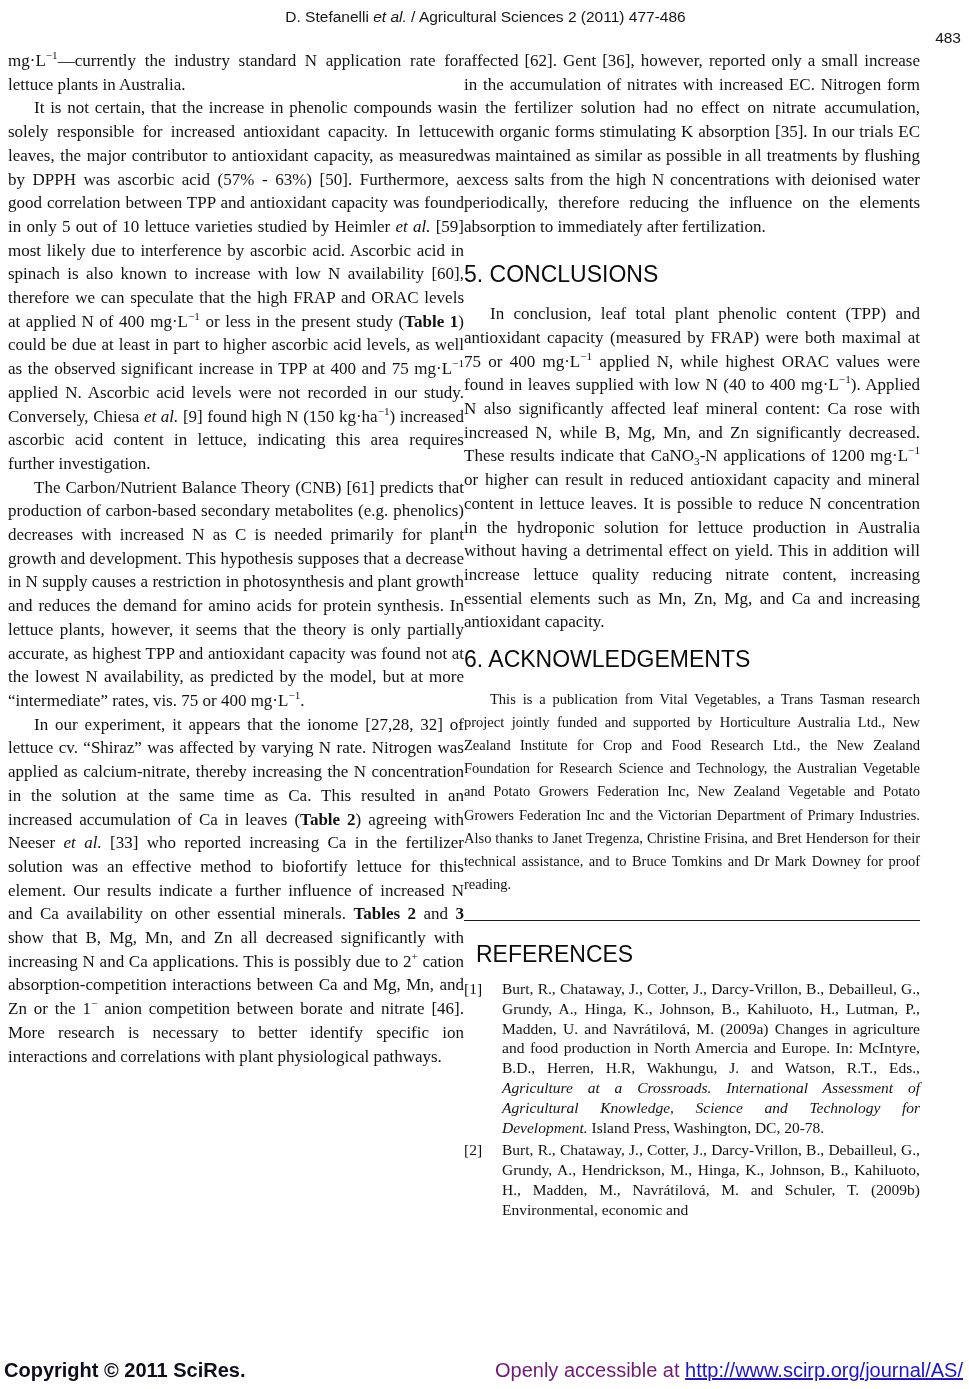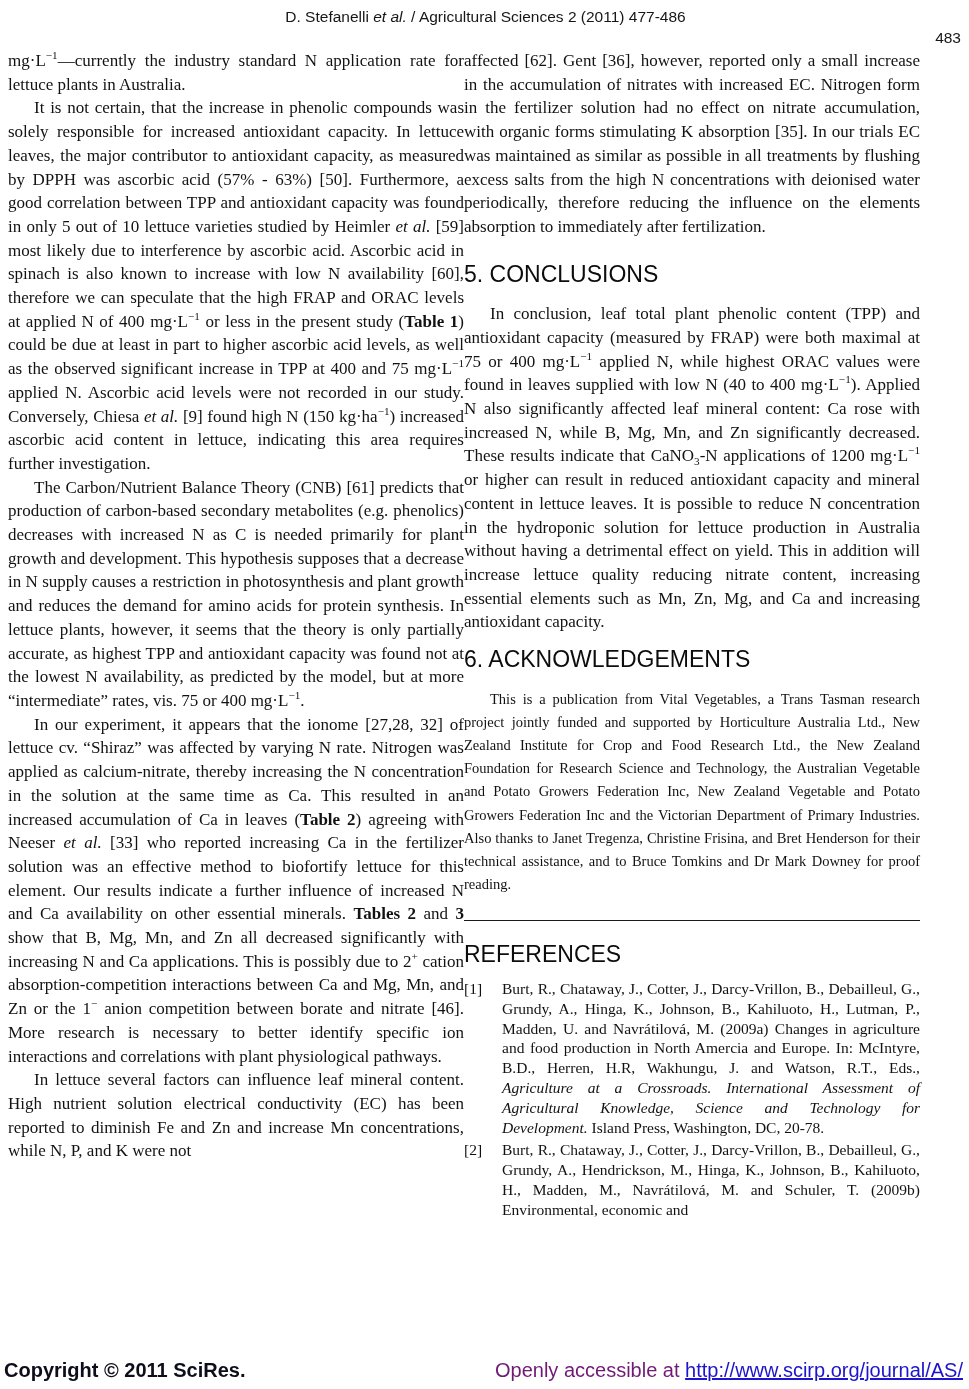--- a/index.html
+++ b/index.html
@@ -23,21 +23,21 @@
   sup{font-size:66%;line-height:0;vertical-align:super;letter-spacing:0;}
   sub{font-size:66%;line-height:0;vertical-align:sub;}
   h2.section{
     font-family:"Liberation Sans","DejaVu Sans",sans-serif;
     font-size:23px;font-weight:normal;color:#0c0c0c;
     margin:22px 0 14px 0;line-height:1.2;letter-spacing:0;
   }
   h2.ack-heading{margin-top:12px;}
   p.ack{font-size:14.5px !important;line-height:23.2px !important;text-indent:26px;margin-top:0 !important;}
   hr.divider{border:none;border-top:1.6px solid #1a1a1a;margin:24px 0 0 0;}
-  h2.refs-heading{margin:20px 0 10px 0;}
+  h2.refs-heading{margin:20px 0 10px 12px;}
   .ref{position:relative;padding-left:38px;margin:0 0 3px 0;}
   .ref-num{position:absolute;left:0;top:0;font-size:15.5px;line-height:19.8px;}
   .ref-text{text-align:justify;font-size:15.5px;line-height:19.8px;color:#121212;}
   .footer{
     position:absolute;left:4px;right:6px;bottom:7px;
     display:flex;justify-content:space-between;align-items:baseline;
     font-family:"Liberation Sans","DejaVu Sans",sans-serif;font-size:20px;
   }
   .footer-left{font-weight:bold;color:#0d0d1c;}
   .footer-note{color:#701a75;}
@@ -53,21 +53,20 @@
     <div class="page-number">483</div>
   </div>
 
   <div class="columns">
 
     <div class="col">
       <p>mg·L<sup>−1</sup>—currently the industry standard N application rate for lettuce plants in Australia.</p>
       <p class="indent">It is not certain, that the increase in phenolic compounds was solely responsible for increased antioxidant capacity. In lettuce leaves, the major contributor to antioxidant capacity, as measured by DPPH was ascorbic acid (57% - 63%) [50]. Furthermore, a good correlation between TPP and antioxidant capacity was found in only 5 out of 10 lettuce varieties studied by Heimler <i>et al.</i> [59] most likely due to interference by ascorbic acid. Ascorbic acid in spinach is also known to increase with low N availability [60], therefore we can speculate that the high FRAP and ORAC levels at applied N of 400 mg·L<sup>−1</sup> or less in the present study (<b>Table 1</b>) could be due at least in part to higher ascorbic acid levels, as well as the observed significant increase in TPP at 400 and 75 mg·L<sup>−1</sup> applied N. Ascorbic acid levels were not recorded in our study. Conversely, Chiesa <i>et al.</i> [9] found high N (150 kg·ha<sup>−1</sup>) increased ascorbic acid content in lettuce, indicating this area requires further investigation.</p>
       <p class="indent">The Carbon/Nutrient Balance Theory (CNB) [61] predicts that production of carbon-based secondary metabolites (e.g. phenolics) decreases with increased N as C is needed primarily for plant growth and development. This hypothesis supposes that a decrease in N supply causes a restriction in photosynthesis and plant growth and reduces the demand for amino acids for protein synthesis. In lettuce plants, however, it seems that the theory is only partially accurate, as highest TPP and antioxidant capacity was found not at the lowest N availability, as predicted by the model, but at more “intermediate” rates, vis. 75 or 400 mg·L<sup>−1</sup>.</p>
       <p class="indent">In our experiment, it appears that the ionome [27,28, 32] of lettuce cv. “Shiraz” was affected by varying N rate. Nitrogen was applied as calcium-nitrate, thereby increasing the N concentration in the solution at the same time as Ca. This resulted in an increased accumulation of Ca in leaves (<b>Table 2</b>) agreeing with Neeser <i>et al.</i> [33] who reported increasing Ca in the fertilizer solution was an effective method to biofortify lettuce for this element. Our results indicate a further influence of increased N and Ca availability on other essential minerals. <b>Tables 2</b> and <b>3</b> show that B, Mg, Mn, and Zn all decreased significantly with increasing N and Ca applications. This is possibly due to 2<sup>+</sup> cation absorption-competition interactions between Ca and Mg, Mn, and Zn or the 1<sup>−</sup> anion competition between borate and nitrate [46]. More research is necessary to better identify specific ion interactions and correlations with plant physiological pathways.</p>
-      <p class="indent">In lettuce several factors can influence leaf mineral content. High nutrient solution electrical conductivity (EC) has been reported to diminish Fe and Zn and increase Mn concentrations, while N, P, and K were not</p>
     </div>
 
     <div class="col">
       <p>affected [62]. Gent [36], however, reported only a small increase in the accumulation of nitrates with increased EC. Nitrogen form in the fertilizer solution had no effect on nitrate accumulation, with organic forms stimulating K absorption [35]. In our trials EC was maintained as similar as possible in all treatments by flushing excess salts from the high N concentrations with deionised water periodically, therefore reducing the influence on the elements absorption to immediately after fertilization.</p>
 
       <h2 class="section">5. CONCLUSIONS</h2>
       <p class="indent">In conclusion, leaf total plant phenolic content (TPP) and antioxidant capacity (measured by FRAP) were both maximal at 75 or 400 mg·L<sup>−1</sup> applied N, while highest ORAC values were found in leaves supplied with low N (40 to 400 mg·L<sup>−1</sup>). Applied N also significantly affected leaf mineral content: Ca rose with increased N, while B, Mg, Mn, and Zn significantly decreased. These results indicate that CaNO<sub>3</sub>-N applications of 1200 mg·L<sup>−1</sup> or higher can result in reduced antioxidant capacity and mineral content in lettuce leaves. It is possible to reduce N concentration in the hydroponic solution for lettuce production in Australia without having a detrimental effect on yield. This in addition will increase lettuce quality reducing nitrate content, increasing essential elements such as Mn, Zn, Mg, and Ca and increasing antioxidant capacity.</p>
 
       <h2 class="section ack-heading">6. ACKNOWLEDGEMENTS</h2>
       <p class="ack">This is a publication from Vital Vegetables, a Trans Tasman research project jointly funded and supported by Horticulture Australia Ltd., New Zealand Institute for Crop and Food Research Ltd., the New Zealand Foundation for Research Science and Technology, the Australian Vegetable and Potato Growers Federation Inc, New Zealand Vegetable and Potato Growers Federation Inc and the Victorian Department of Primary Industries. Also thanks to Janet Tregenza, Christine Frisina, and Bret Henderson for their technical assistance, and to Bruce Tomkins and Dr Mark Downey for proof reading.</p>

